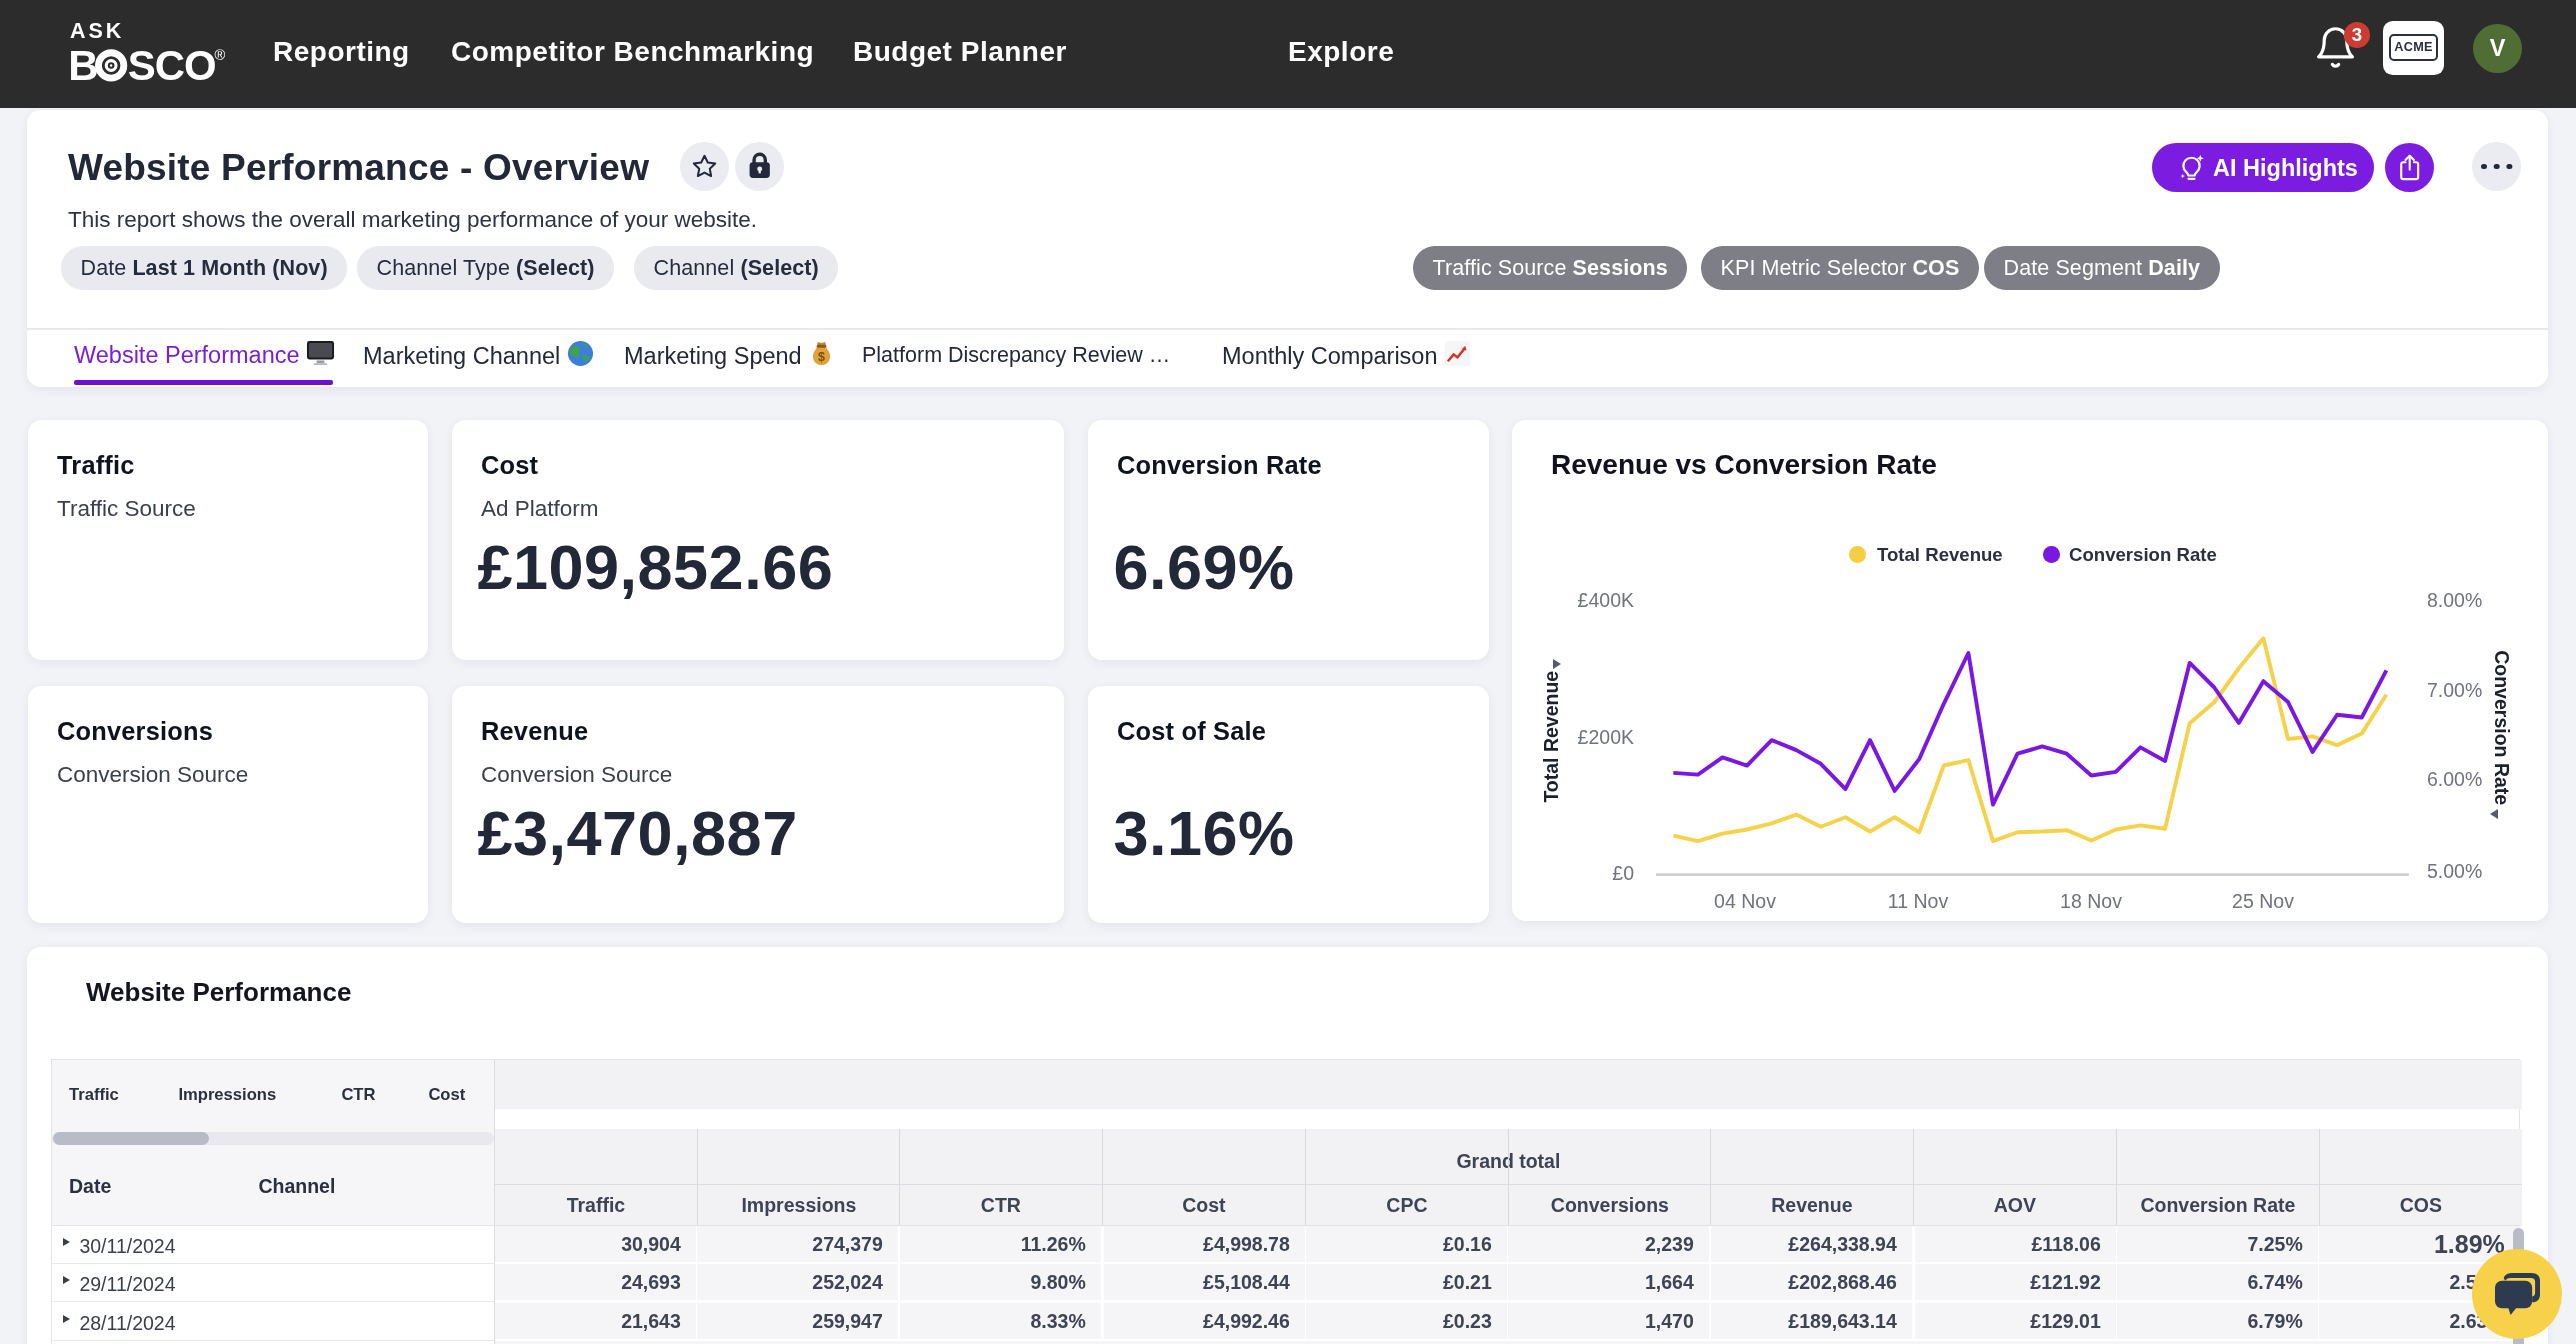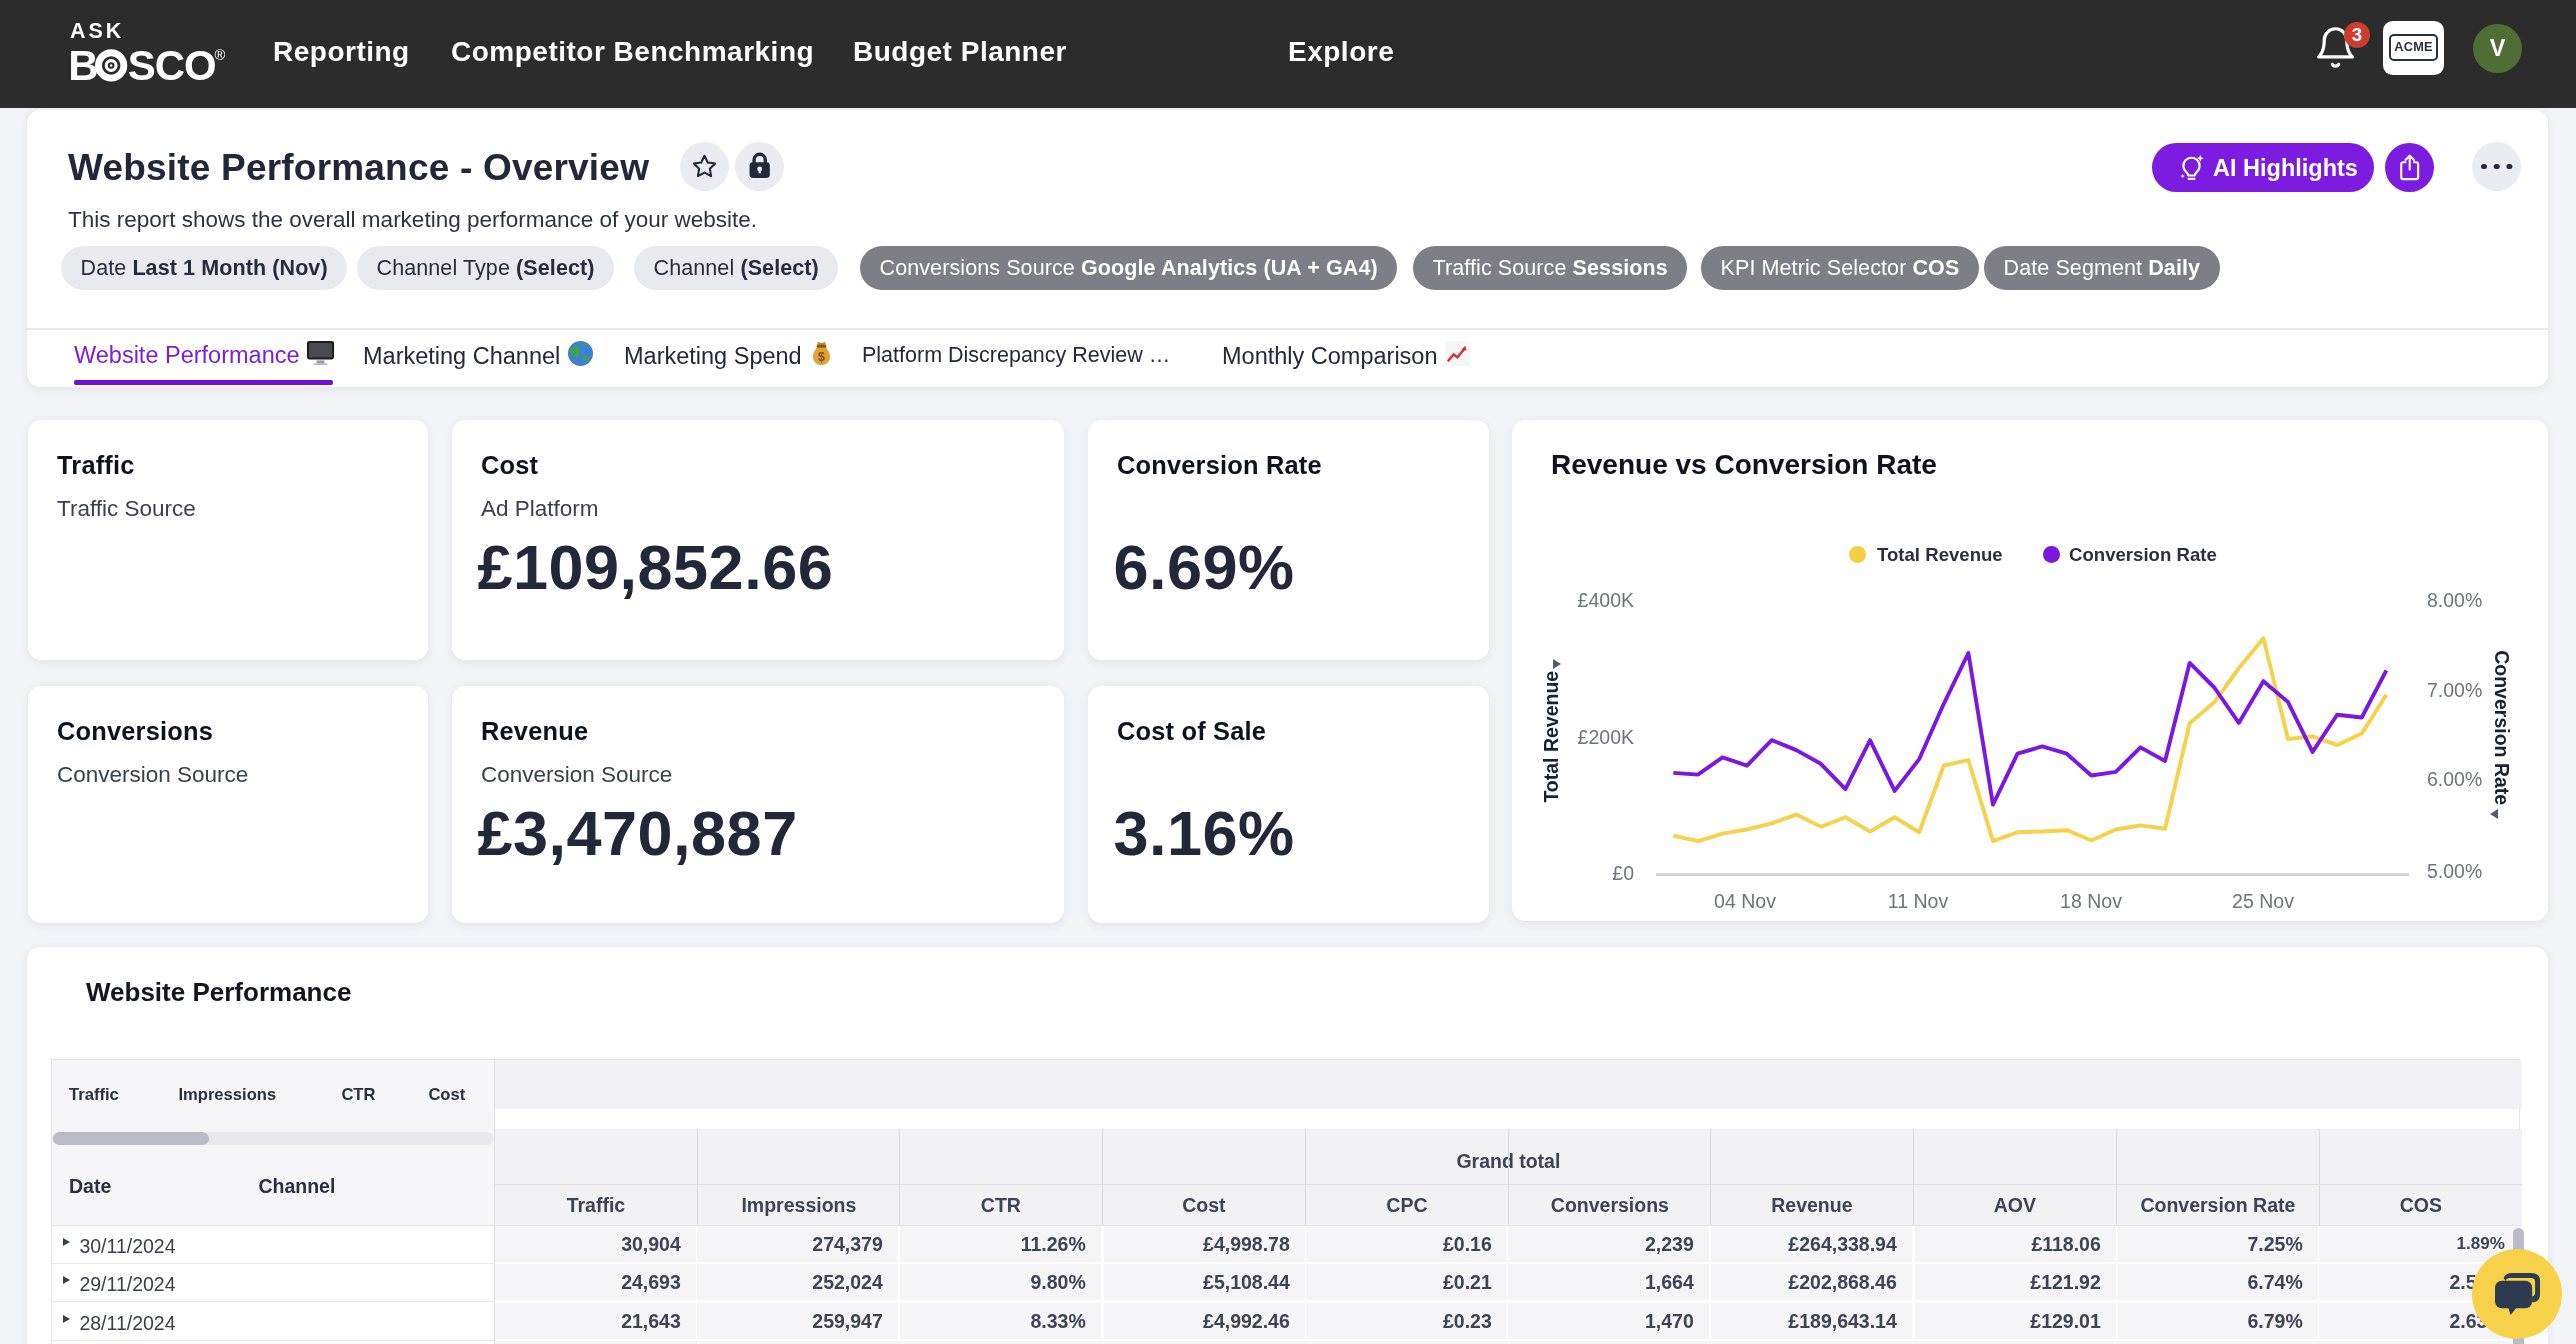--- a/index.html
+++ b/index.html
@@ -93,21 +93,20 @@
         <path d="M8 6l4-4 4 4"></path>
     </svg>
   </div>
   <div class="cbtn" style="left:2445px; top:32px;">
     <div style="position:absolute; left:8.8px; top:21.5px; width:5.9px; height:5.9px; border-radius:50%; background:#23293a; box-shadow:12.7px 0 0 #23293a, 25.4px 0 0 #23293a;"></div>
   </div>
   <div class="sub">This report shows the overall marketing performance of your website.</div>
   <div class="pill" style="left:34px;">Date&nbsp;<b>Last 1 Month (Nov)</b></div>
   <div class="pill" style="left:330px;">Channel Type&nbsp;<b>(Select)</b></div>
   <div class="pill" style="left:607px;">Channel&nbsp;<b>(Select)</b></div>
-  <div class="pill dark" style="left:833px;">Conversions Source&nbsp;<b>Google Analytics (UA + GA4)</b></div>
   <div class="pill dark" style="left:1386px;">Traffic Source&nbsp;<b>Sessions</b></div>
   <div class="pill dark" style="left:1674px;">KPI Metric Selector&nbsp;<b>COS</b></div>
   <div class="pill dark" style="left:1957px;">Date Segment&nbsp;<b>Daily</b></div>
   <div id="tabs">
     <div class="tab active" style="left:47px;">Website Performance <svg width="29" height="25.4" viewBox="0 0 30 26" style="vertical-align:-2px;">
           <rect x="1" y="1" width="28" height="19" rx="2.5" fill="#1b1b1f"></rect>
           <rect x="3" y="3" width="24" height="15" rx="1.5" fill="#4a4a52"></rect>
           <rect x="11" y="21" width="8" height="3" fill="#9a9aa4"></rect>
           <rect x="8" y="24" width="14" height="2" rx="1" fill="#b8b8c2"></rect>
         </svg></div>
@@ -237,21 +236,21 @@
     <div class="abs" style="left:27px;top:175px;font-size:19.5px;color:#3a3f4c;">30/11/2024</div>
     <div class="abs" style="left:443px;top:166px;width:201px;height:36px;background:#f5f5f8;line-height:36px;text-align:right;padding-right:15.6px;font-size:19.5px;font-weight:bold;color:#3f4454;">30,904</div>
     <div class="abs" style="left:645px;top:166px;width:201px;height:36px;background:#f5f5f8;line-height:36px;text-align:right;padding-right:15.6px;font-size:19.5px;font-weight:bold;color:#3f4454;">274,379</div>
     <div class="abs" style="left:848px;top:166px;width:201px;height:36px;background:#f5f5f8;line-height:36px;text-align:right;padding-right:15.6px;font-size:19.5px;font-weight:bold;color:#3f4454;">11.26%</div>
     <div class="abs" style="left:1052px;top:166px;width:201px;height:36px;background:#f5f5f8;line-height:36px;text-align:right;padding-right:15.6px;font-size:19.5px;font-weight:bold;color:#3f4454;">£4,998.78</div>
     <div class="abs" style="left:1254px;top:166px;width:201px;height:36px;background:#f5f5f8;line-height:36px;text-align:right;padding-right:15.6px;font-size:19.5px;font-weight:bold;color:#3f4454;">£0.16</div>
     <div class="abs" style="left:1456px;top:166px;width:201px;height:36px;background:#f5f5f8;line-height:36px;text-align:right;padding-right:15.6px;font-size:19.5px;font-weight:bold;color:#3f4454;">2,239</div>
     <div class="abs" style="left:1659px;top:166px;width:201px;height:36px;background:#f5f5f8;line-height:36px;text-align:right;padding-right:15.6px;font-size:19.5px;font-weight:bold;color:#3f4454;">£264,338.94</div>
     <div class="abs" style="left:1863px;top:166px;width:201px;height:36px;background:#f5f5f8;line-height:36px;text-align:right;padding-right:15.6px;font-size:19.5px;font-weight:bold;color:#3f4454;">£118.06</div>
     <div class="abs" style="left:2065px;top:166px;width:201px;height:36px;background:#f5f5f8;line-height:36px;text-align:right;padding-right:15.6px;font-size:19.5px;font-weight:bold;color:#3f4454;">7.25%</div>
-    <div class="abs" style="left:2267px;top:166px;width:201px;height:36px;background:#f5f5f8;line-height:36px;text-align:right;padding-right:15.6px;font-size:17px;font-weight:bold;color:#3f4454;">1.89%</div>
+    <div class="abs" style="left:2267px;top:166px;width:201px;height:36px;background:#f5f5f8;line-height:36px;text-align:right;padding-right:15.6px;font-size:25px;font-weight:bold;color:#3f4454;">1.89%</div>
     <div class="abs" style="left:0;top:204px;width:442px;height:38px;background:#fff;border-bottom:1px solid #e9e9ee;"></div>
     <div class="abs" style="left:10.7px;top:216px;width:0;height:0;border-left:7.8px solid #3a3f4c;border-top:4.9px solid transparent;border-bottom:4.9px solid transparent;"></div>
     <div class="abs" style="left:27px;top:213px;font-size:19.5px;color:#3a3f4c;">29/11/2024</div>
     <div class="abs" style="left:443px;top:204px;width:201px;height:36px;background:#f5f5f8;line-height:36px;text-align:right;padding-right:15.6px;font-size:19.5px;font-weight:bold;color:#3f4454;">24,693</div>
     <div class="abs" style="left:645px;top:204px;width:201px;height:36px;background:#f5f5f8;line-height:36px;text-align:right;padding-right:15.6px;font-size:19.5px;font-weight:bold;color:#3f4454;">252,024</div>
     <div class="abs" style="left:848px;top:204px;width:201px;height:36px;background:#f5f5f8;line-height:36px;text-align:right;padding-right:15.6px;font-size:19.5px;font-weight:bold;color:#3f4454;">9.80%</div>
     <div class="abs" style="left:1052px;top:204px;width:201px;height:36px;background:#f5f5f8;line-height:36px;text-align:right;padding-right:15.6px;font-size:19.5px;font-weight:bold;color:#3f4454;">£5,108.44</div>
     <div class="abs" style="left:1254px;top:204px;width:201px;height:36px;background:#f5f5f8;line-height:36px;text-align:right;padding-right:15.6px;font-size:19.5px;font-weight:bold;color:#3f4454;">£0.21</div>
     <div class="abs" style="left:1456px;top:204px;width:201px;height:36px;background:#f5f5f8;line-height:36px;text-align:right;padding-right:15.6px;font-size:19.5px;font-weight:bold;color:#3f4454;">1,664</div>
     <div class="abs" style="left:1659px;top:204px;width:201px;height:36px;background:#f5f5f8;line-height:36px;text-align:right;padding-right:15.6px;font-size:19.5px;font-weight:bold;color:#3f4454;">£202,868.46</div>

